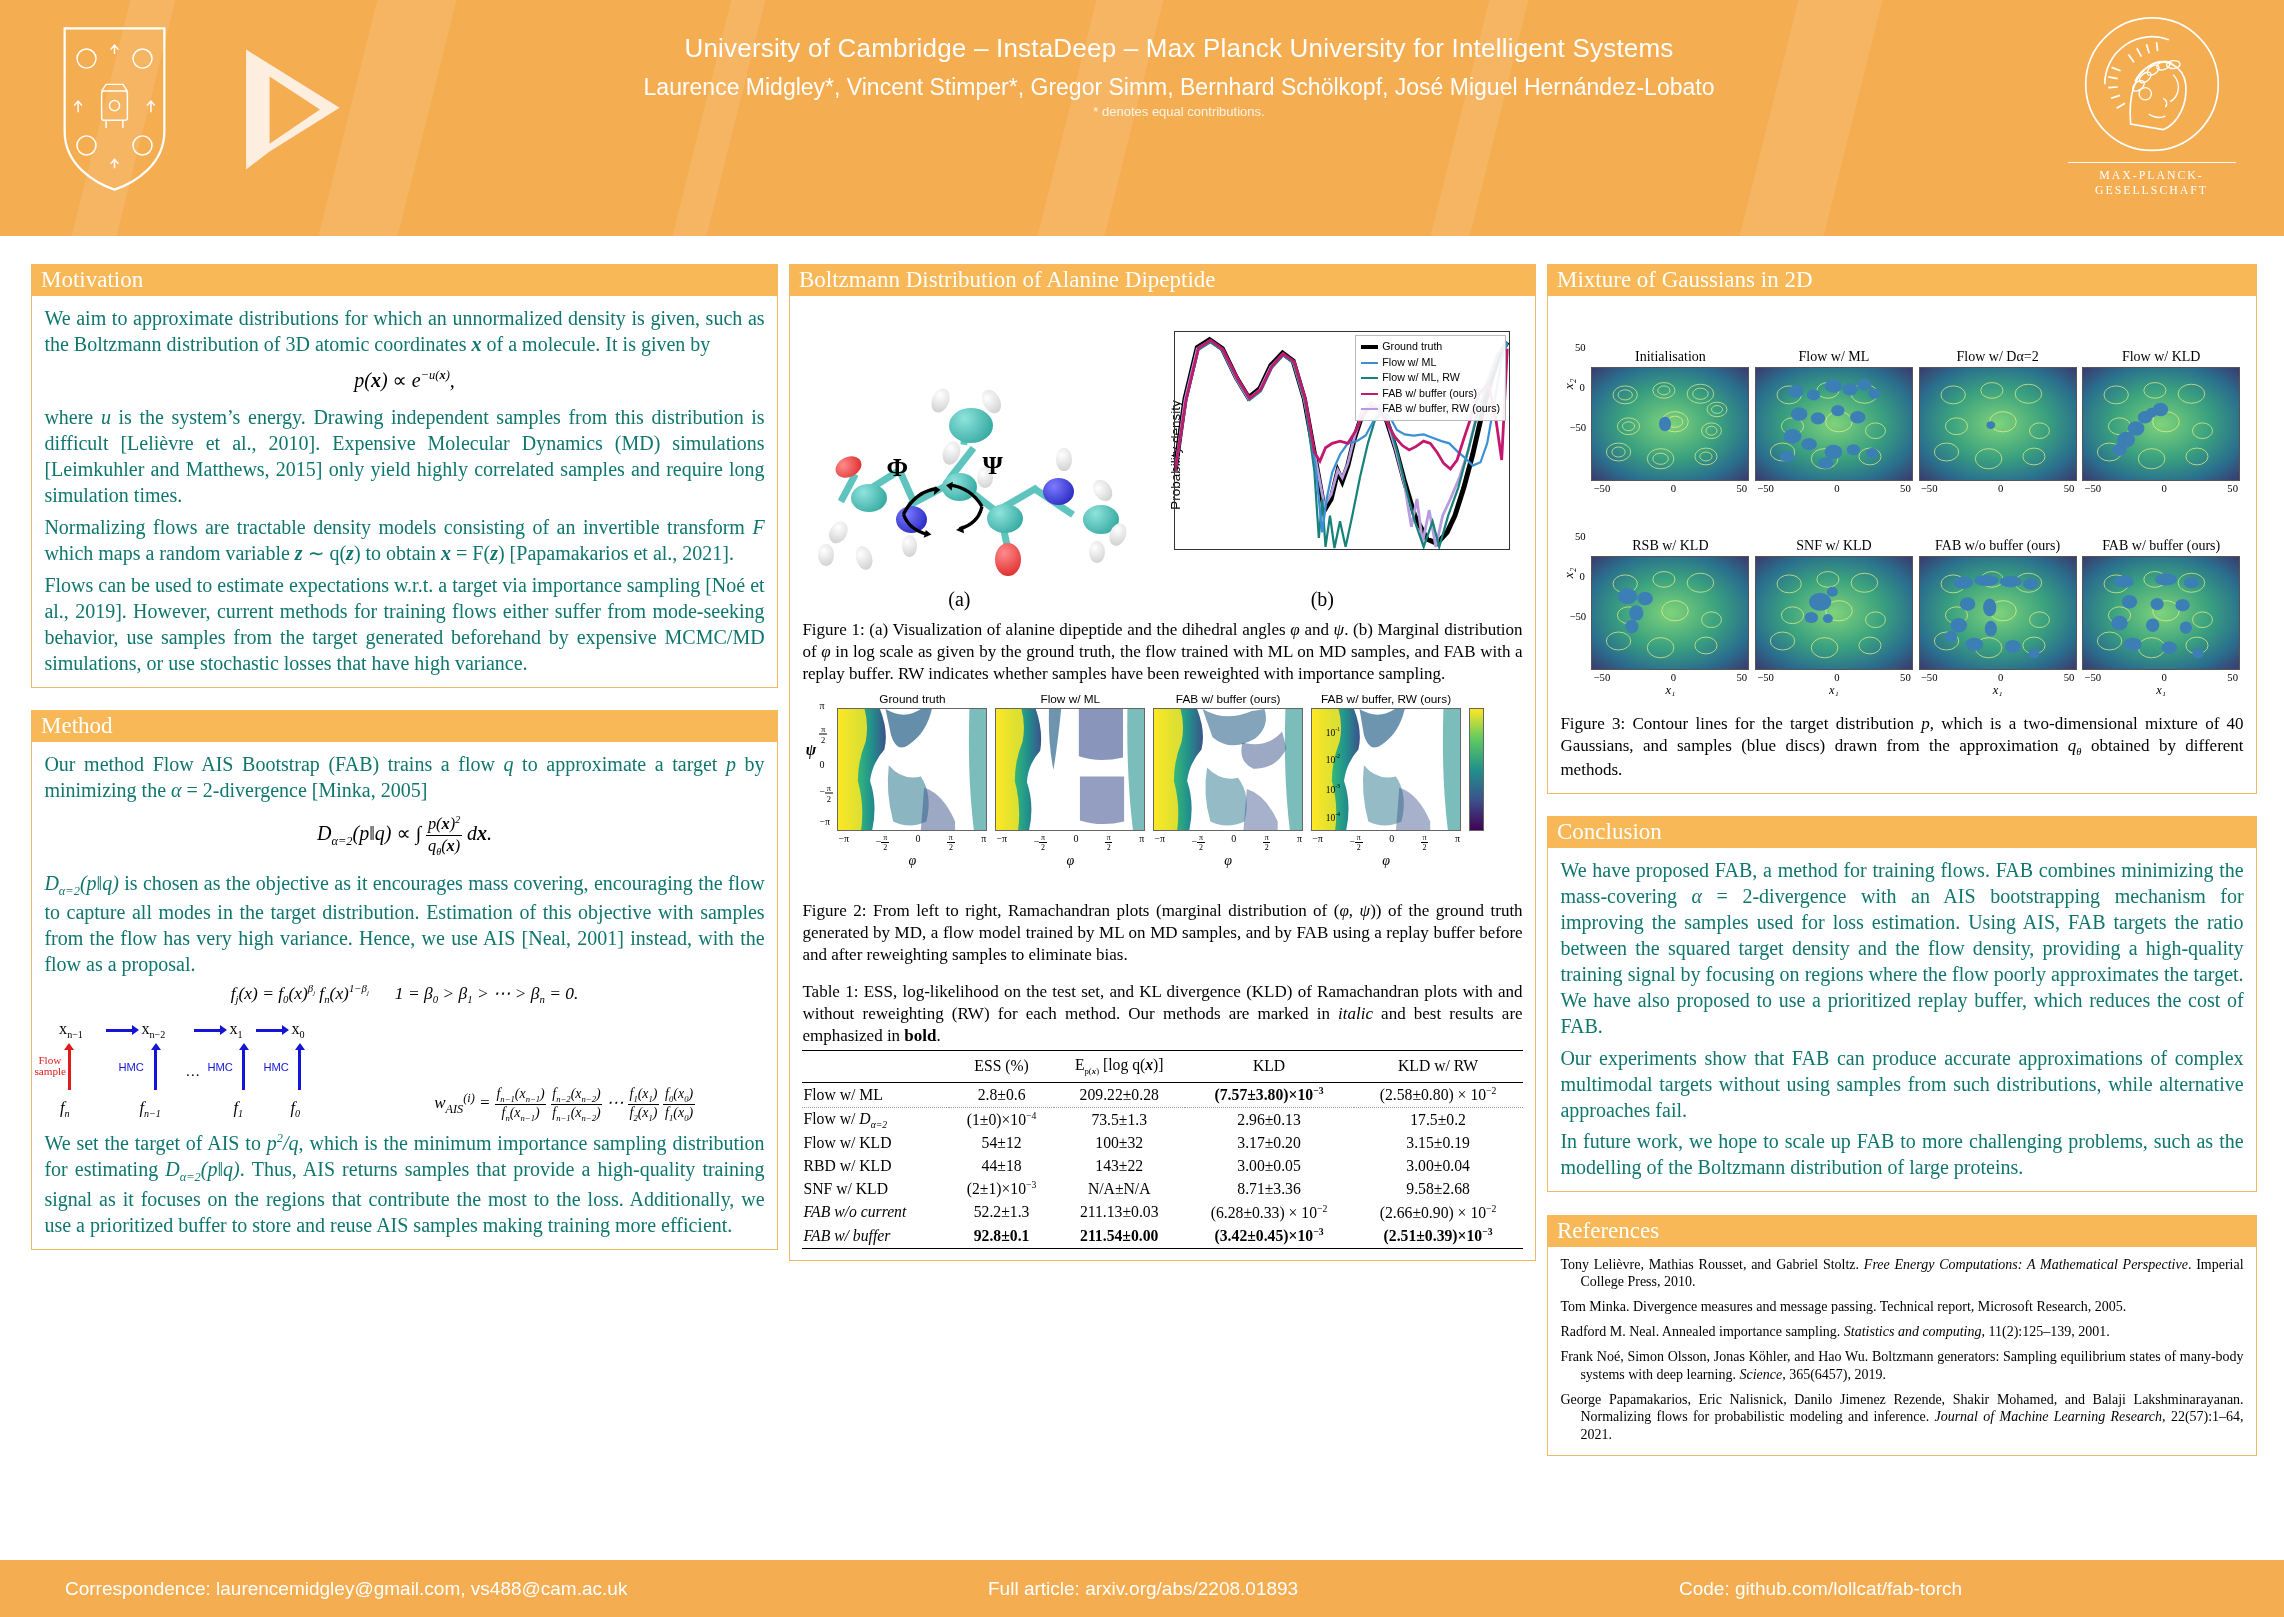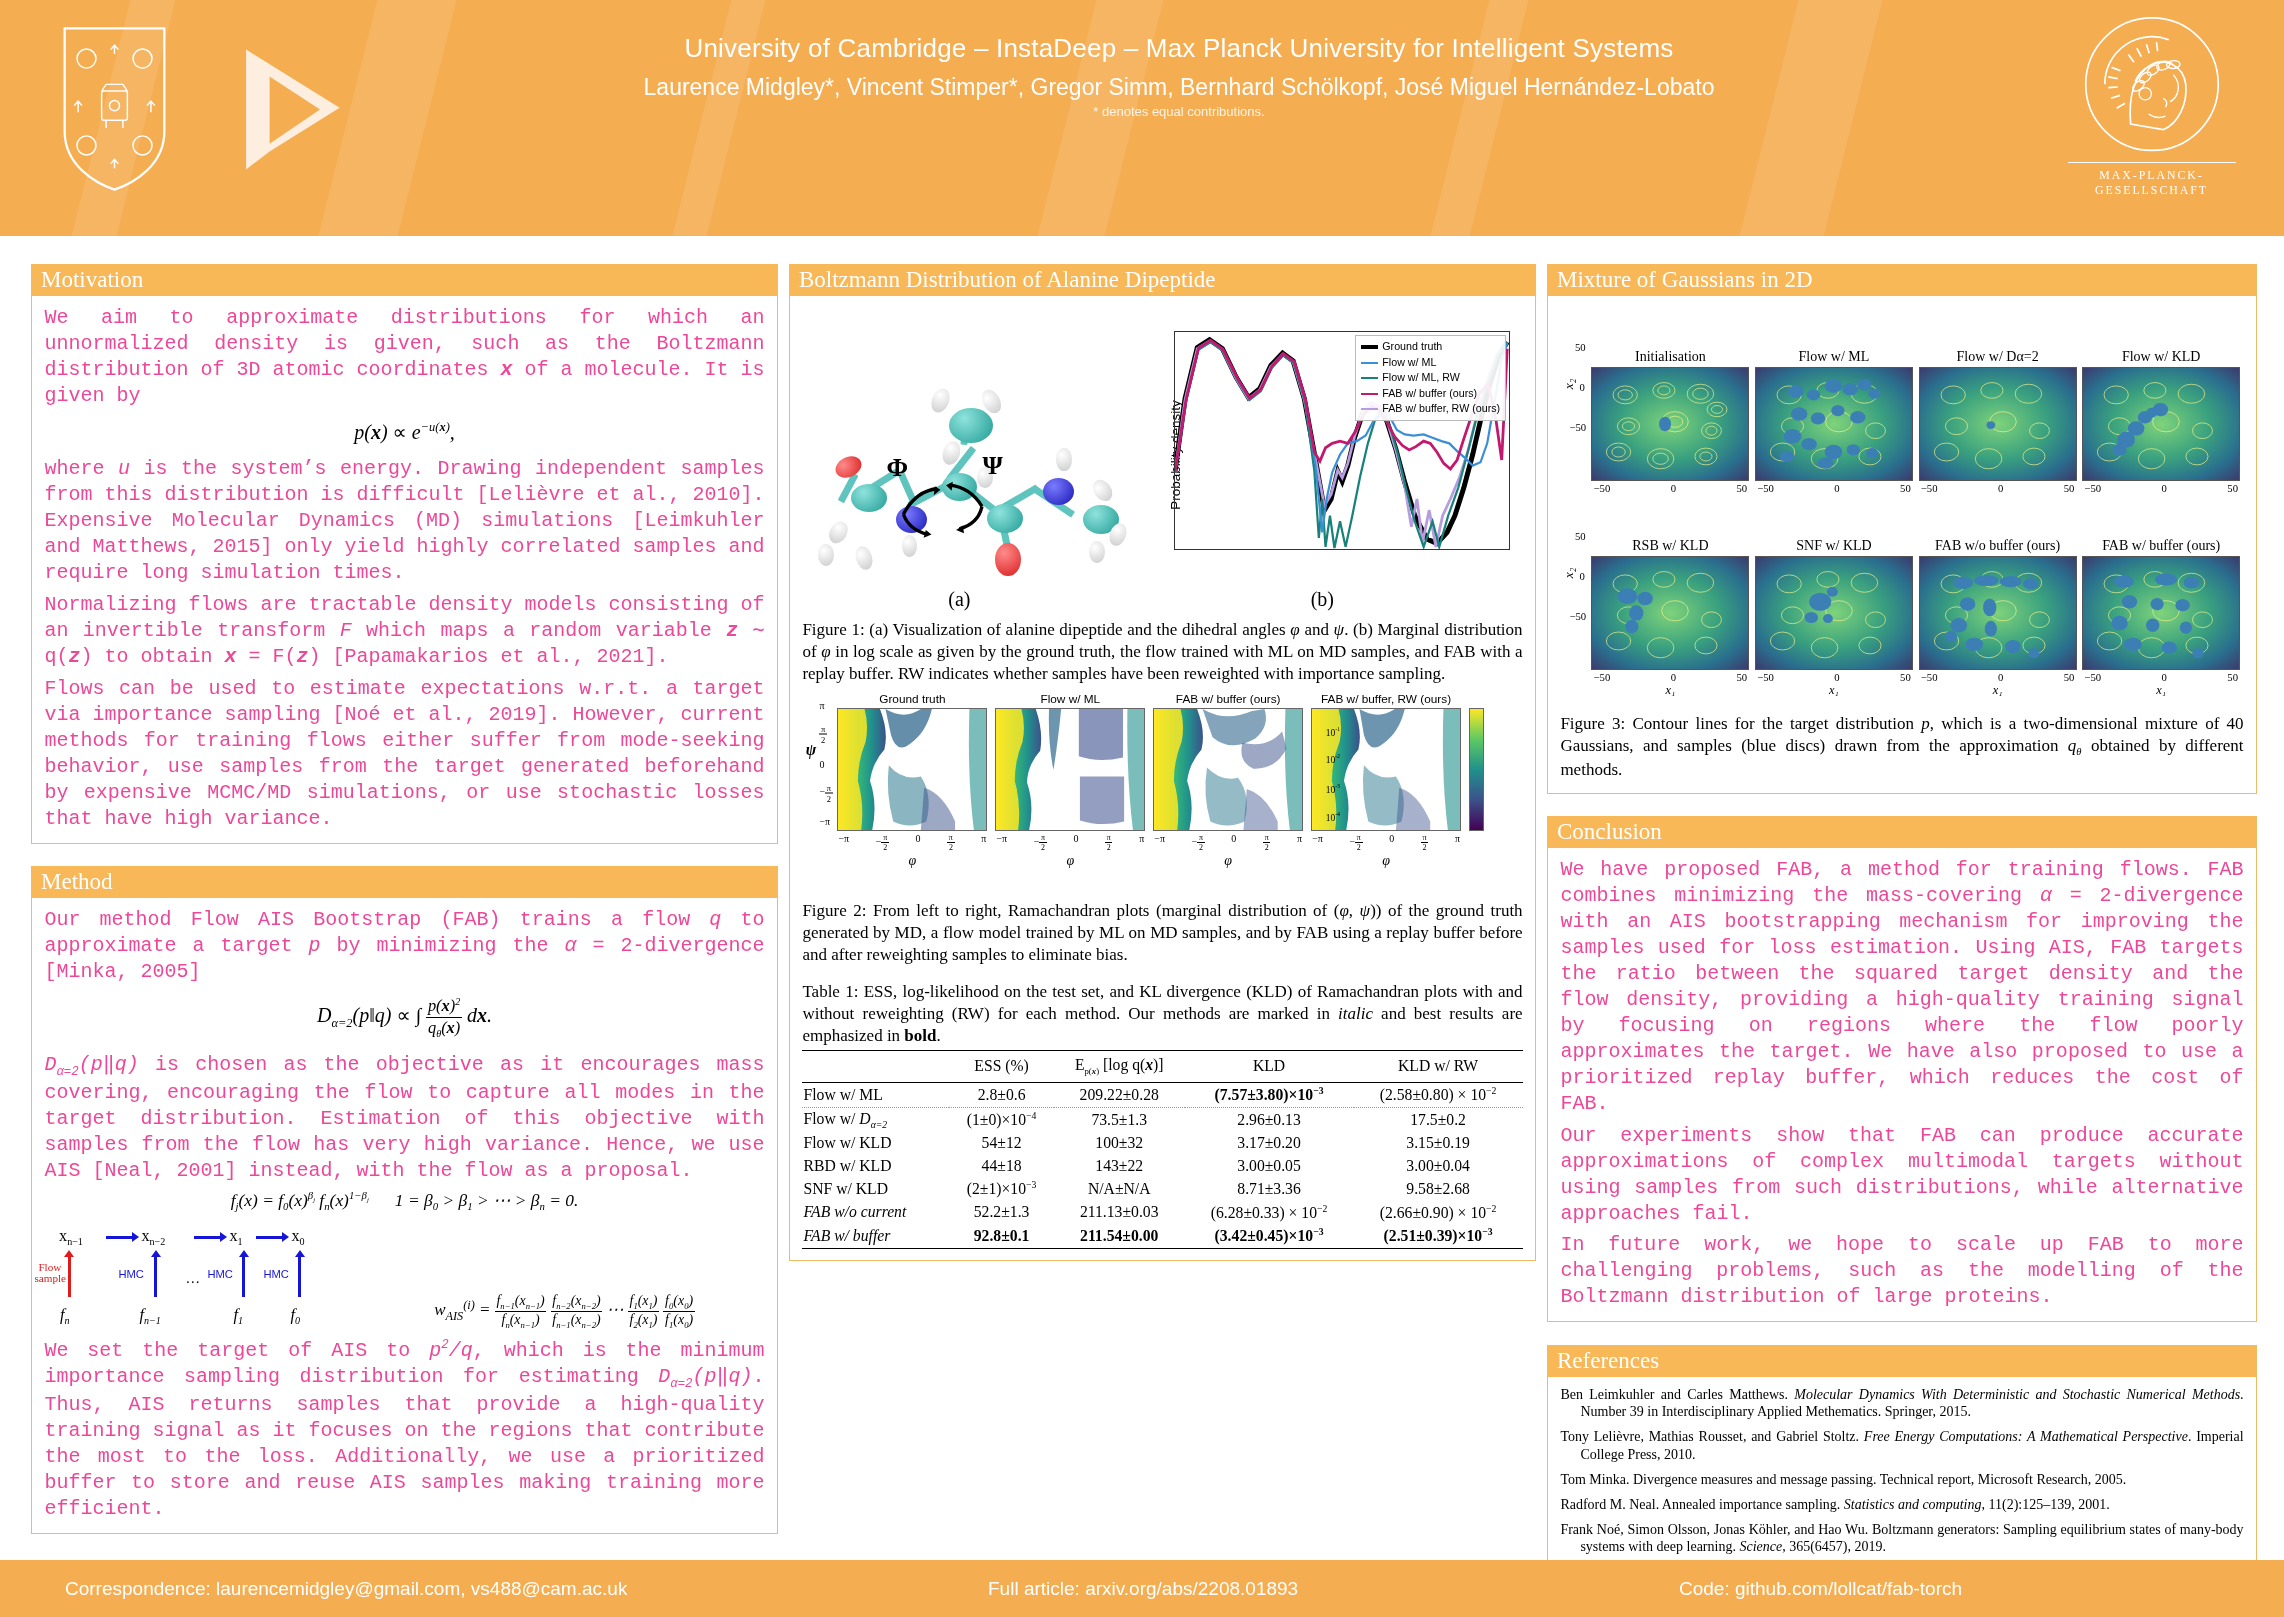--- a/index.html
+++ b/index.html
@@ -49,23 +49,22 @@
   }
   .block-title{
     background:#f9b857;color:#fff;
     font-family:"Liberation Serif",serif;
     font-size:23px;padding:3.9px 0 5px 9px;line-height:1.0;
   }
   .block-body{padding:9px 12.4px 11.2px 12.4px;}
 
   p.txt{
     font-size:20px;line-height:1.30;margin:0 0 5.6px 0;
-    text-align:justify;text-justify:inter-word;color:#ec4899;
+    text-align:justify;text-justify:inter-word;color:#0f766e;
     hyphens:auto;
-    font-family:Liberation Mono, monospace;
   }
   p.txt:last-child{margin-bottom:0;}
   .eq{text-align:center;font-size:20px;margin:11.2px 0 12.4px 0;font-style:italic;}
   .eq .up{font-style:normal;}
   i{font-style:italic;}
   .sm{font-size:.72em;}
   sup{font-size:.62em;vertical-align:super;}
   sub{font-size:.62em;vertical-align:sub;}
   .cap{font-size:17px;line-height:1.3;text-align:justify;margin:7.9px 0 0 0;}
 
@@ -911,21 +910,20 @@
       <div class="block-body">
         <p class="txt">We have proposed FAB, a method for training flows. FAB combines minimizing the mass-covering <i>α</i> = 2-divergence with an AIS bootstrapping mechanism for improving the samples used for loss estimation. Using AIS, FAB targets the ratio between the squared target density and the flow density, providing a high-quality training signal by focusing on regions where the flow poorly approximates the target. We have also proposed to use a prioritized replay buffer, which reduces the cost of FAB.</p>
         <p class="txt">Our experiments show that FAB can produce accurate approximations of complex multimodal targets without using samples from such distributions, while alternative approaches fail.</p>
         <p class="txt">In future work, we hope to scale up FAB to more challenging problems, such as the modelling of the Boltzmann distribution of large proteins.</p>
       </div>
     </div>
 
     <div class="block">
       <div class="block-title">References</div>
       <div class="block-body">
-        <p class="ref">Ben Leimkuhler and Carles Matthews. <i>Molecular Dynamics With Deterministic and Stochastic Numerical Methods</i>. Number 39 in Interdisciplinary Applied Methematics. Springer, 2015.</p>
         <p class="ref">Tony Lelièvre, Mathias Rousset, and Gabriel Stoltz. <i>Free Energy Computations: A Mathematical Perspective</i>. Imperial College Press, 2010.</p>
         <p class="ref">Tom Minka. Divergence measures and message passing. Technical report, Microsoft Research, 2005.</p>
         <p class="ref">Radford M. Neal. Annealed importance sampling. <i>Statistics and computing</i>, 11(2):125–139, 2001.</p>
         <p class="ref">Frank Noé, Simon Olsson, Jonas Köhler, and Hao Wu. Boltzmann generators: Sampling equilibrium states of many-body systems with deep learning. <i>Science</i>, 365(6457), 2019.</p>
         <p class="ref">George Papamakarios, Eric Nalisnick, Danilo Jimenez Rezende, Shakir Mohamed, and Balaji Lakshminarayanan. Normalizing flows for probabilistic modeling and inference. <i>Journal of Machine Learning Research</i>, 22(57):1–64, 2021.</p>
       </div>
     </div>
   </div>
 
   <div class="footer">

